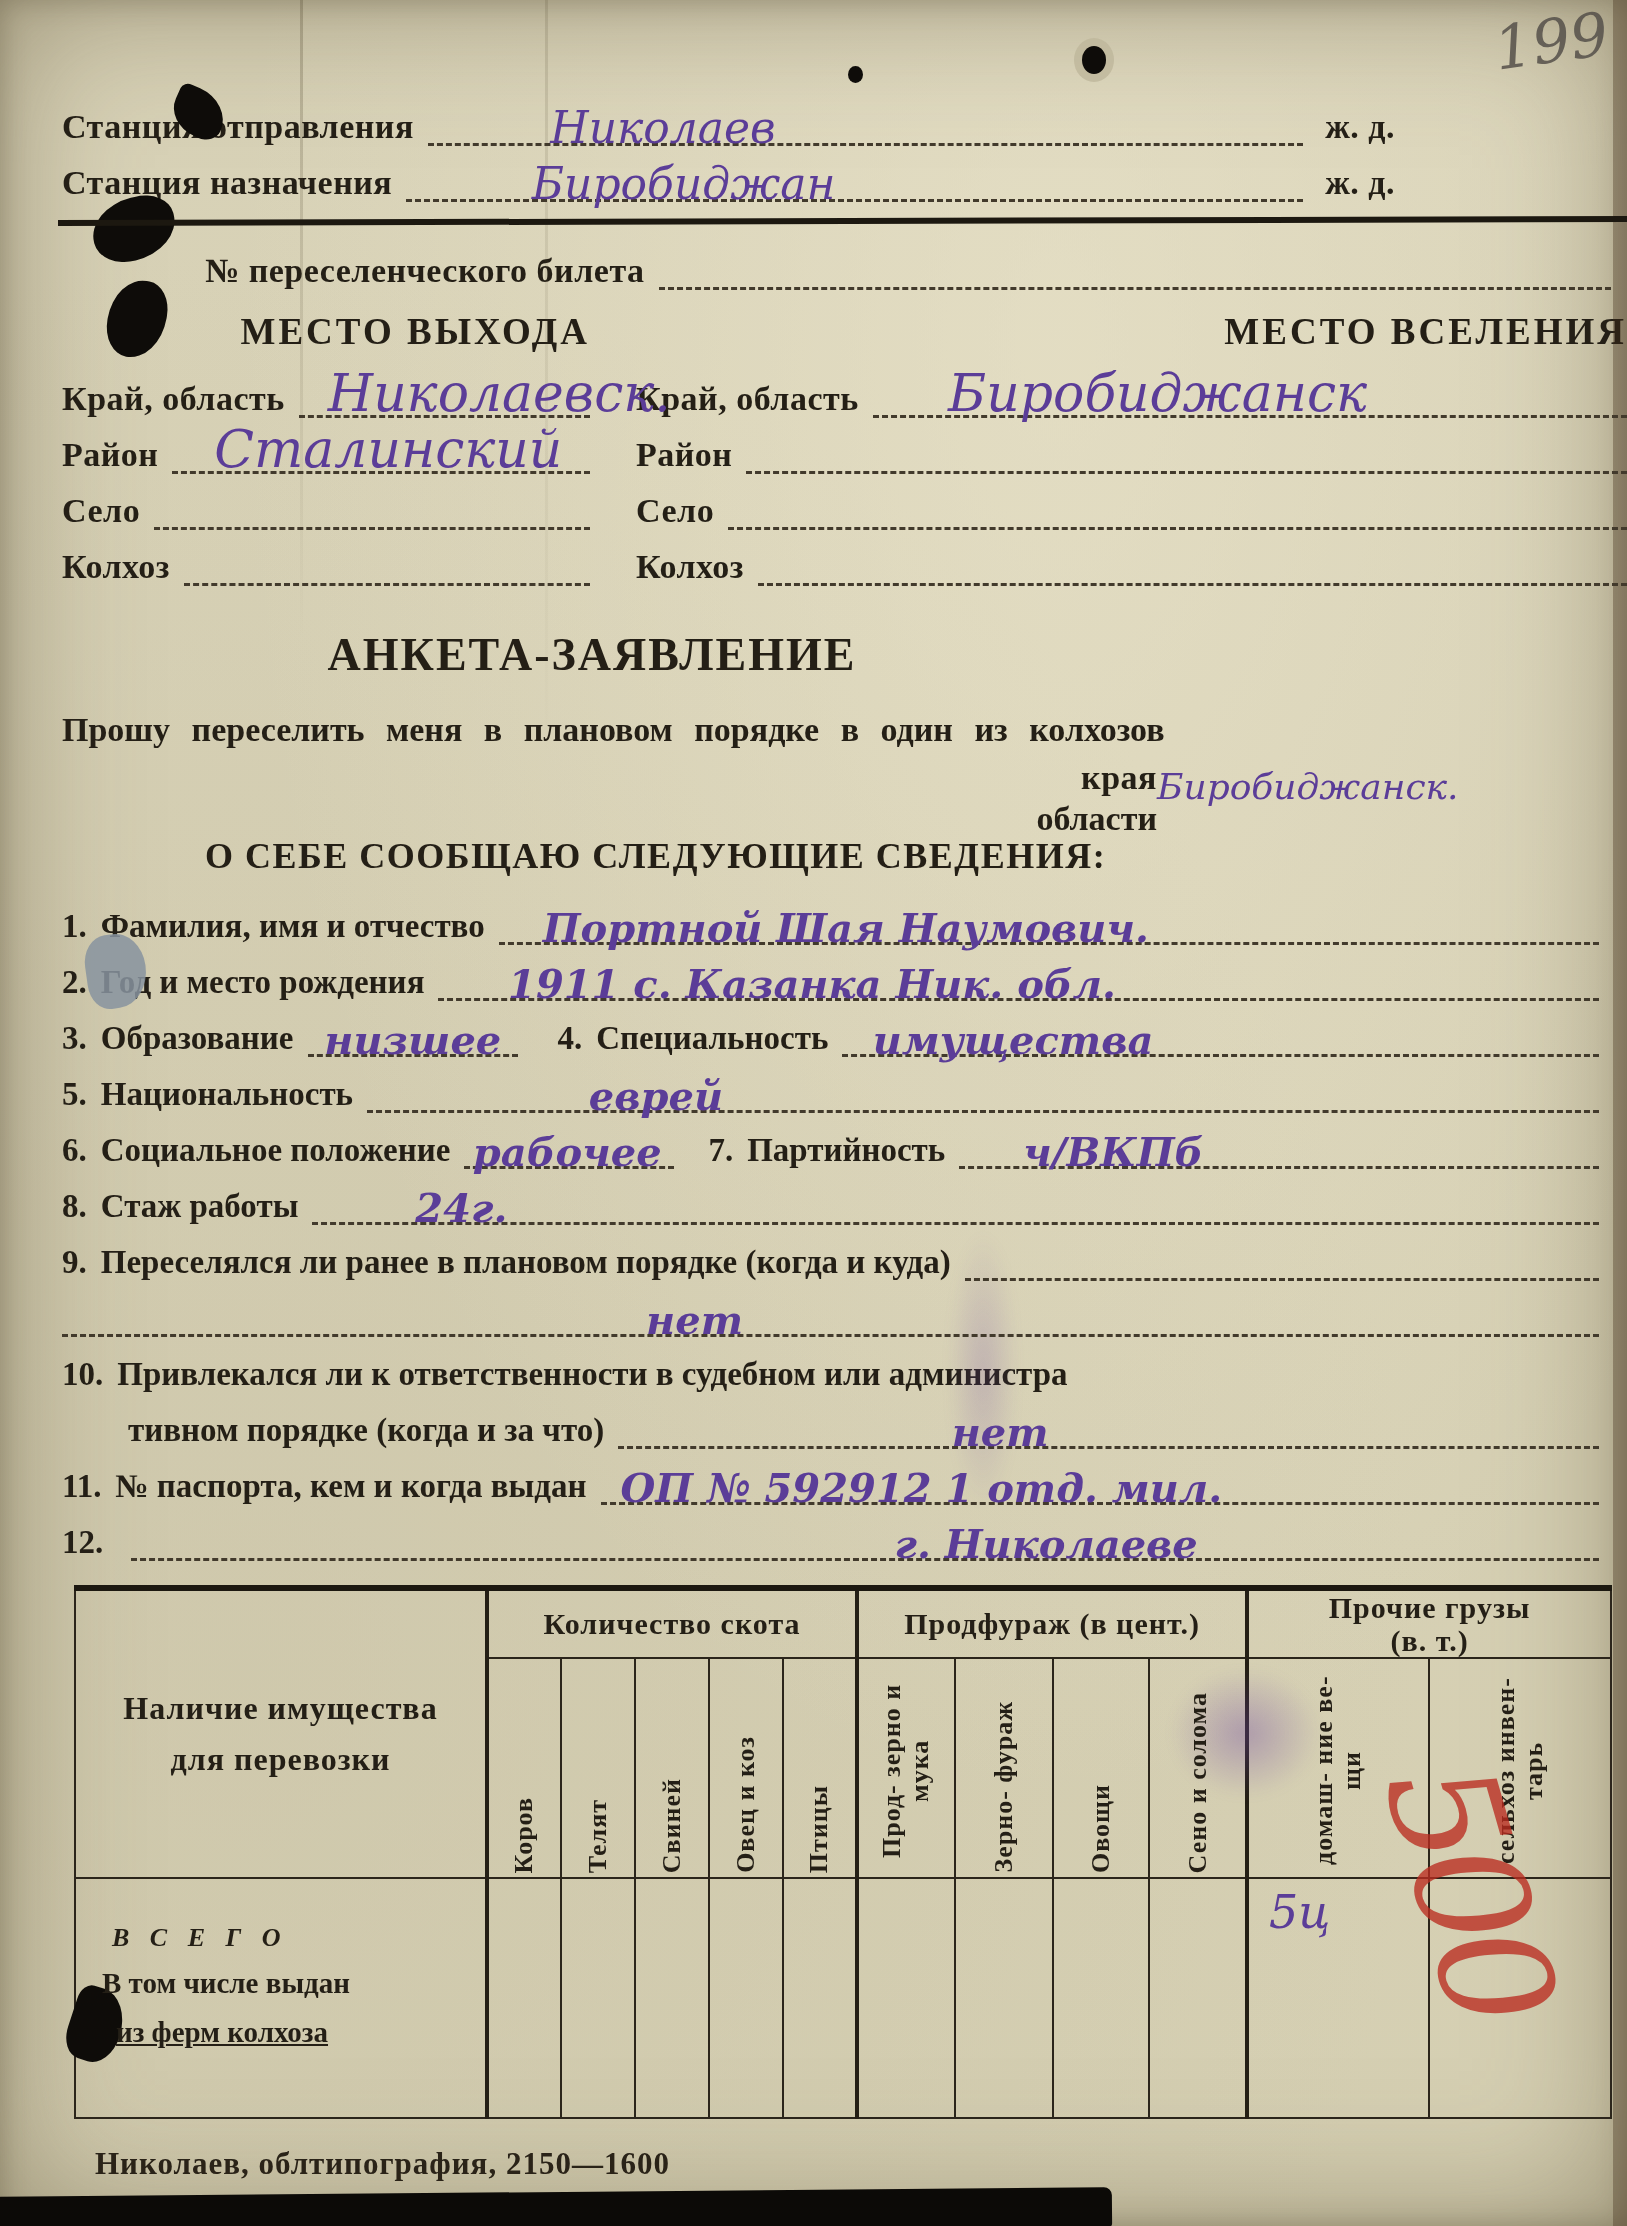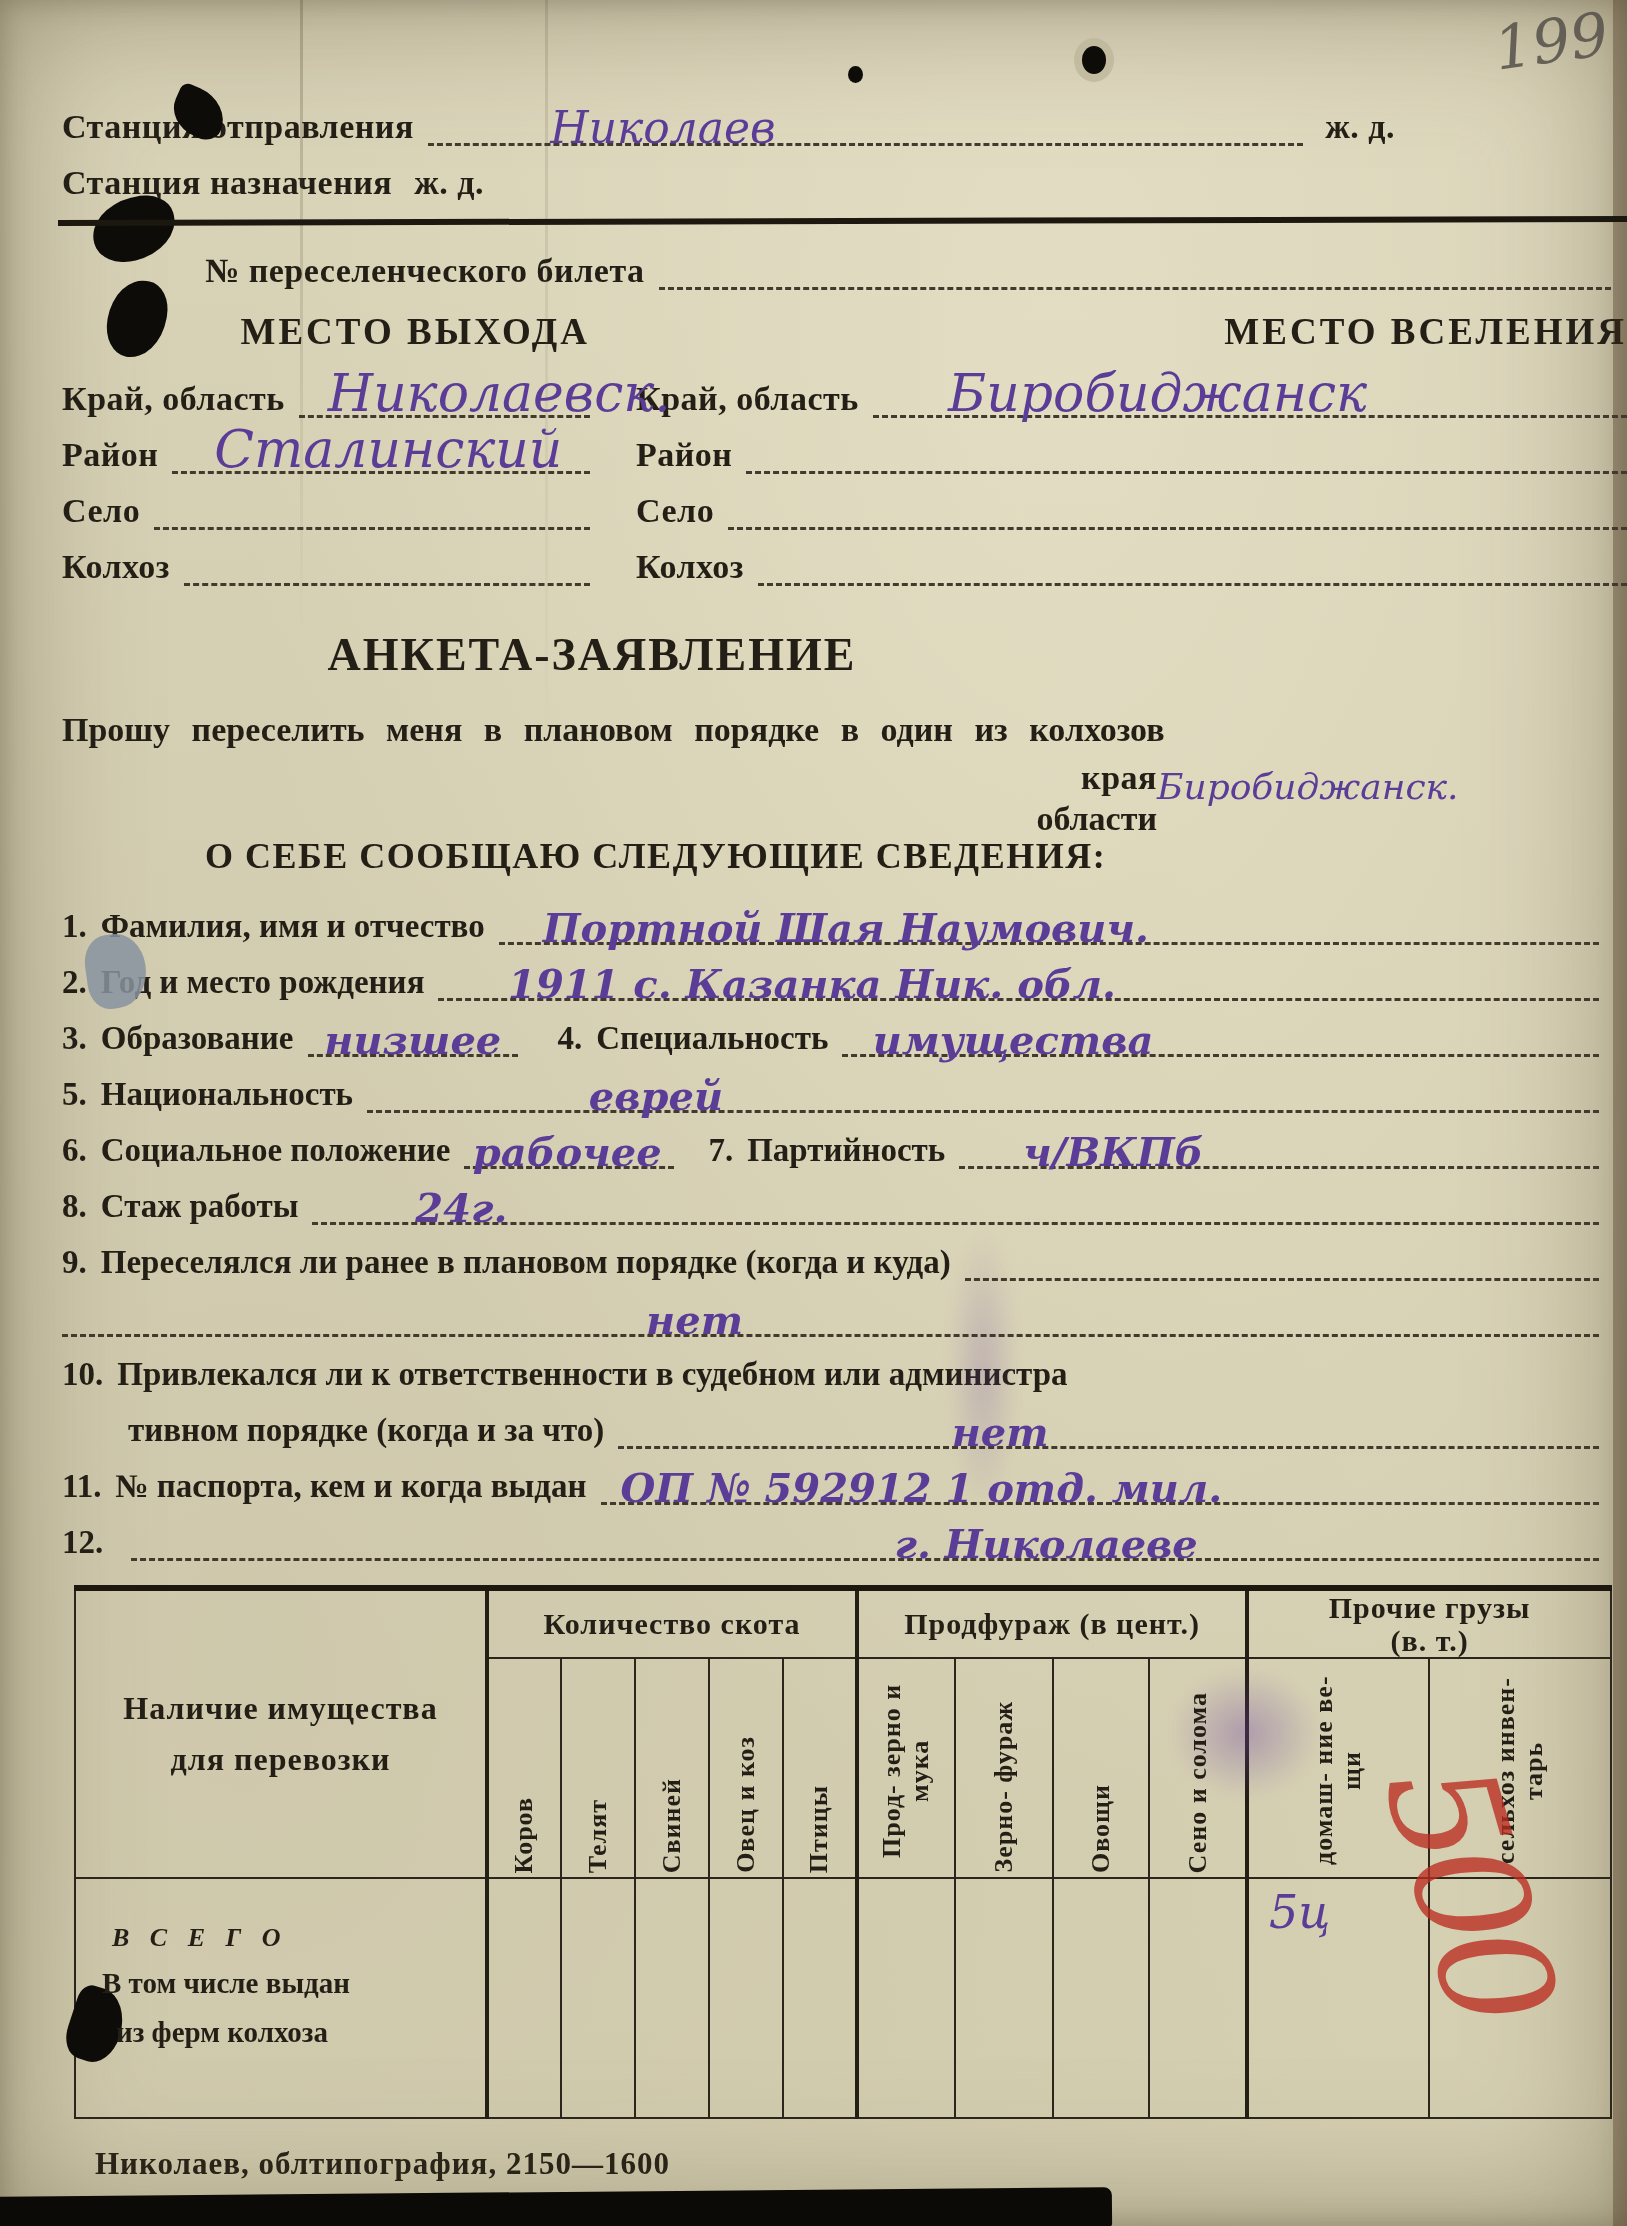--- a/index.html
+++ b/index.html
@@ -81,21 +81,21 @@
   th.stub{ font-weight:700; font-size:32px; vertical-align:middle;}
   th.stub .s1{ display:block; letter-spacing:1px;}
   th.stub .s2{ display:block; margin-top:14px; letter-spacing:1px;}
   th.v{ height:218px; vertical-align:bottom;}
   .vt{ display:inline-block; writing-mode:vertical-rl; transform:rotate(180deg); font-weight:700;
     font-size:26px; line-height:1.08; max-height:205px; padding-bottom:6px; letter-spacing:1px;}
   tr.body-row td{ height:238px; vertical-align:top;}
   td.stub-body{ position:relative; font-weight:700;}
   .total-lbl{ margin:44px 0 0 36px; font-size:26px; letter-spacing:7px;font-style:italic;}
   .farm1{ margin:14px 0 0 26px; font-size:29px;}
-  .farm2{ margin:16px 0 0 40px; font-size:29px;}
+  .farm2{ margin:16px 0 0 40px; font-size:29px;text-decoration:underline;}
   td.goods .hw{ font-size:46px; display:inline-block; padding:6px 0 0 20px;}
   
   .imprint{ position:absolute; left:95px; bottom:44px; font-weight:700; font-size:31px; letter-spacing:1px; color:#2a2318;}
 </style>
 </head>
 <body>
 
 <div class="page">
 
   <div class="pencil-number">199</div>
@@ -115,20 +115,23 @@
   <div class="hdr">
     <div class="srow">
       <span class="lbl">Станция отправления</span>
       <span class="u">
         <span class="hw">Николаев</span>
       </span>
       <span class="lbl rail">ж. д.</span>
     </div>
     <div class="srow">
       <span class="lbl">Станция назначения</span>
+      <span class="u">
+        <span class="hw">Биробиджан</span>
+      </span>
       <span class="lbl rail">ж. д.</span>
     </div>
   </div>
 
   <div class="heavy-rule"></div>
 
   <div class="ticket-row">
     <span class="lbl">№ переселенческого билета</span>
     <span class="u"></span>
   </div>

